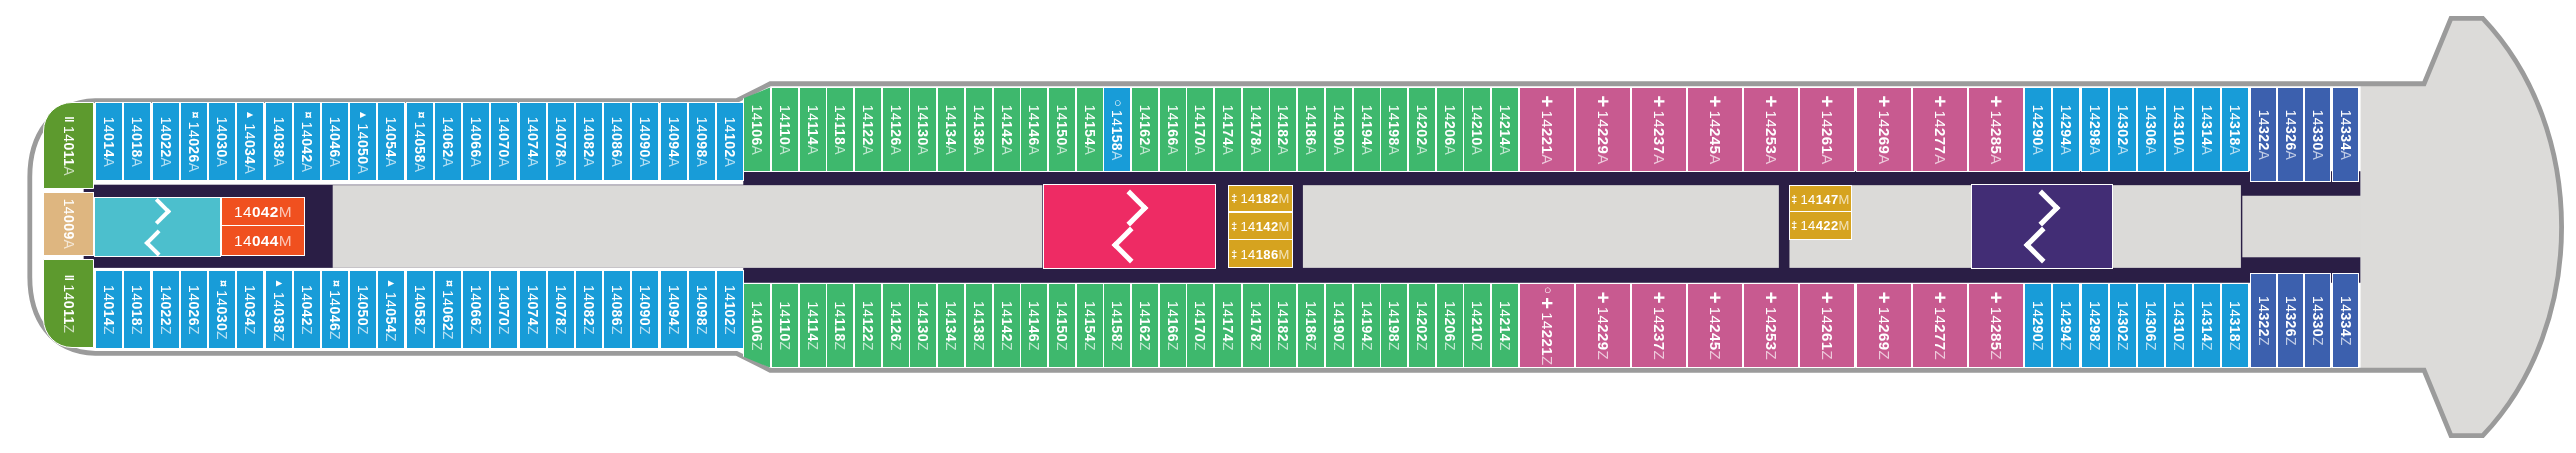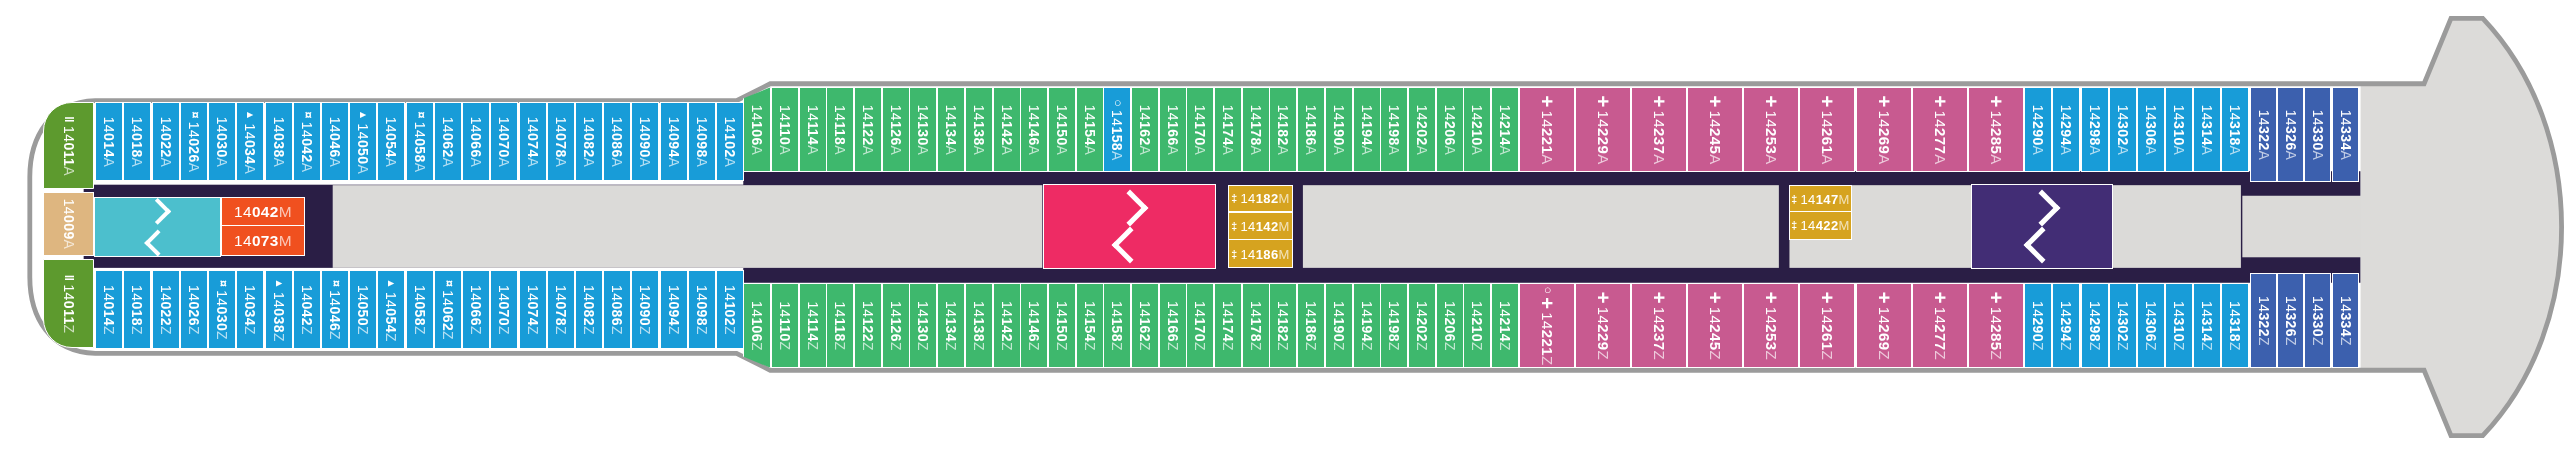--- a/index.html
+++ b/index.html
@@ -1114,21 +1114,21 @@
       <div class="cabin" aria-label="14042M" style="left: 221px; top: 197px; width: 84px; height: 30px; background: rgb(240, 80, 31);">
         <div class="vl hor" style="font-size: 15.4px; width: 80px; height: 26px;">
           <span class="pfx">14</span>
           <span class="mid">042</span>
           <span class="sfx">M</span>
         </div>
       </div>
       <div class="cabin" aria-label="14044M" style="left: 221px; top: 225px; width: 84px; height: 31px; background: rgb(240, 80, 31);">
         <div class="vl hor" style="font-size: 15.4px; width: 80px; height: 27px;">
           <span class="pfx">14</span>
-          <span class="mid">073</span>
+          <span class="mid">044</span>
           <span class="sfx">M</span>
         </div>
       </div>
       <div class="cabin" aria-label="14182M" style="left: 1228px; top: 185px; width: 65px; height: 27px; background: rgb(214, 163, 31);">
         <div class="vl hor" style="font-size: 13px; width: 62px; height: 23.6px;">
           <span class="sym" style="font-size: 10.6px;">‡</span>
           <span class="pfx">14</span>
           <span class="mid">182</span>
           <span class="sfx">M</span>
         </div>

